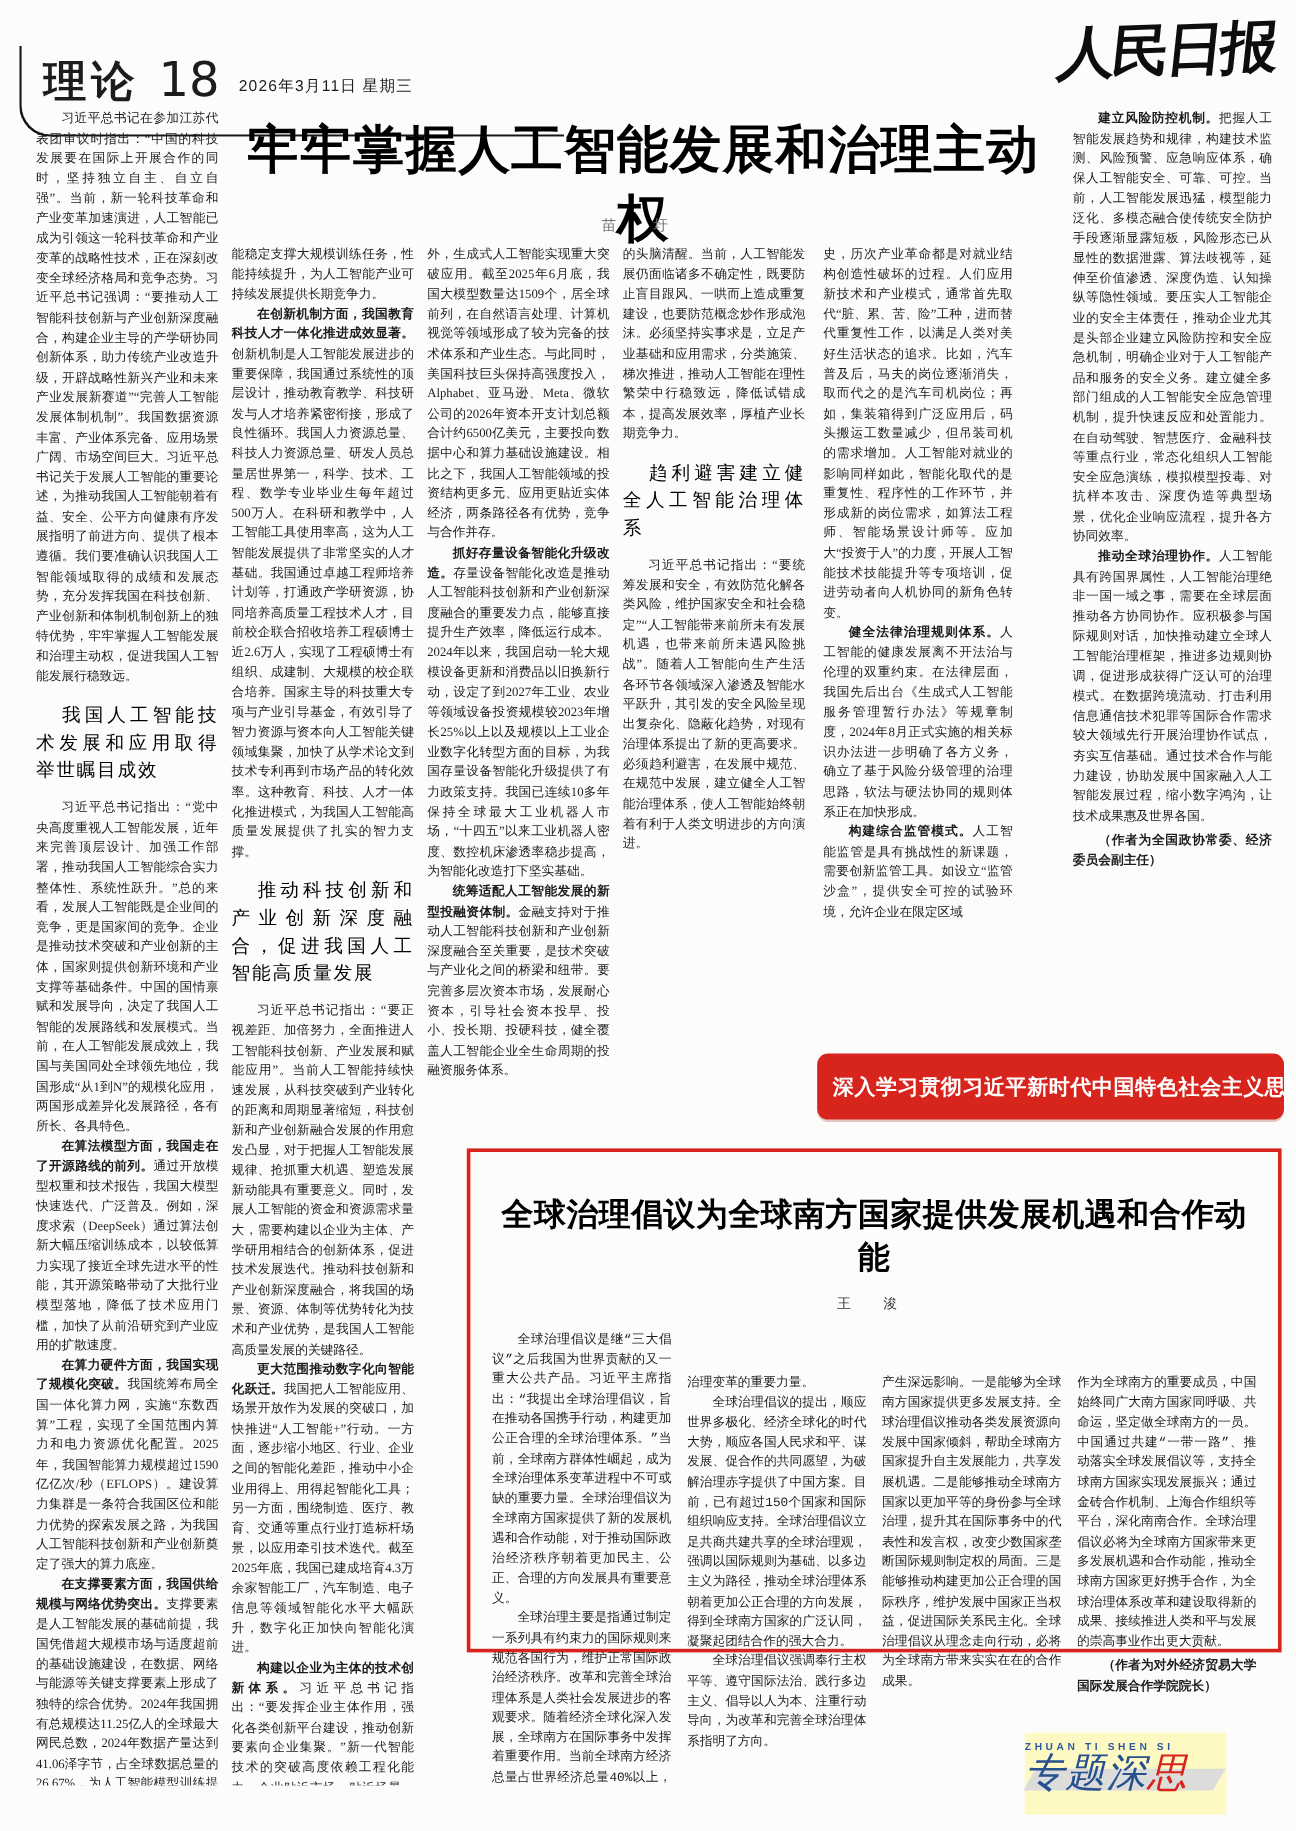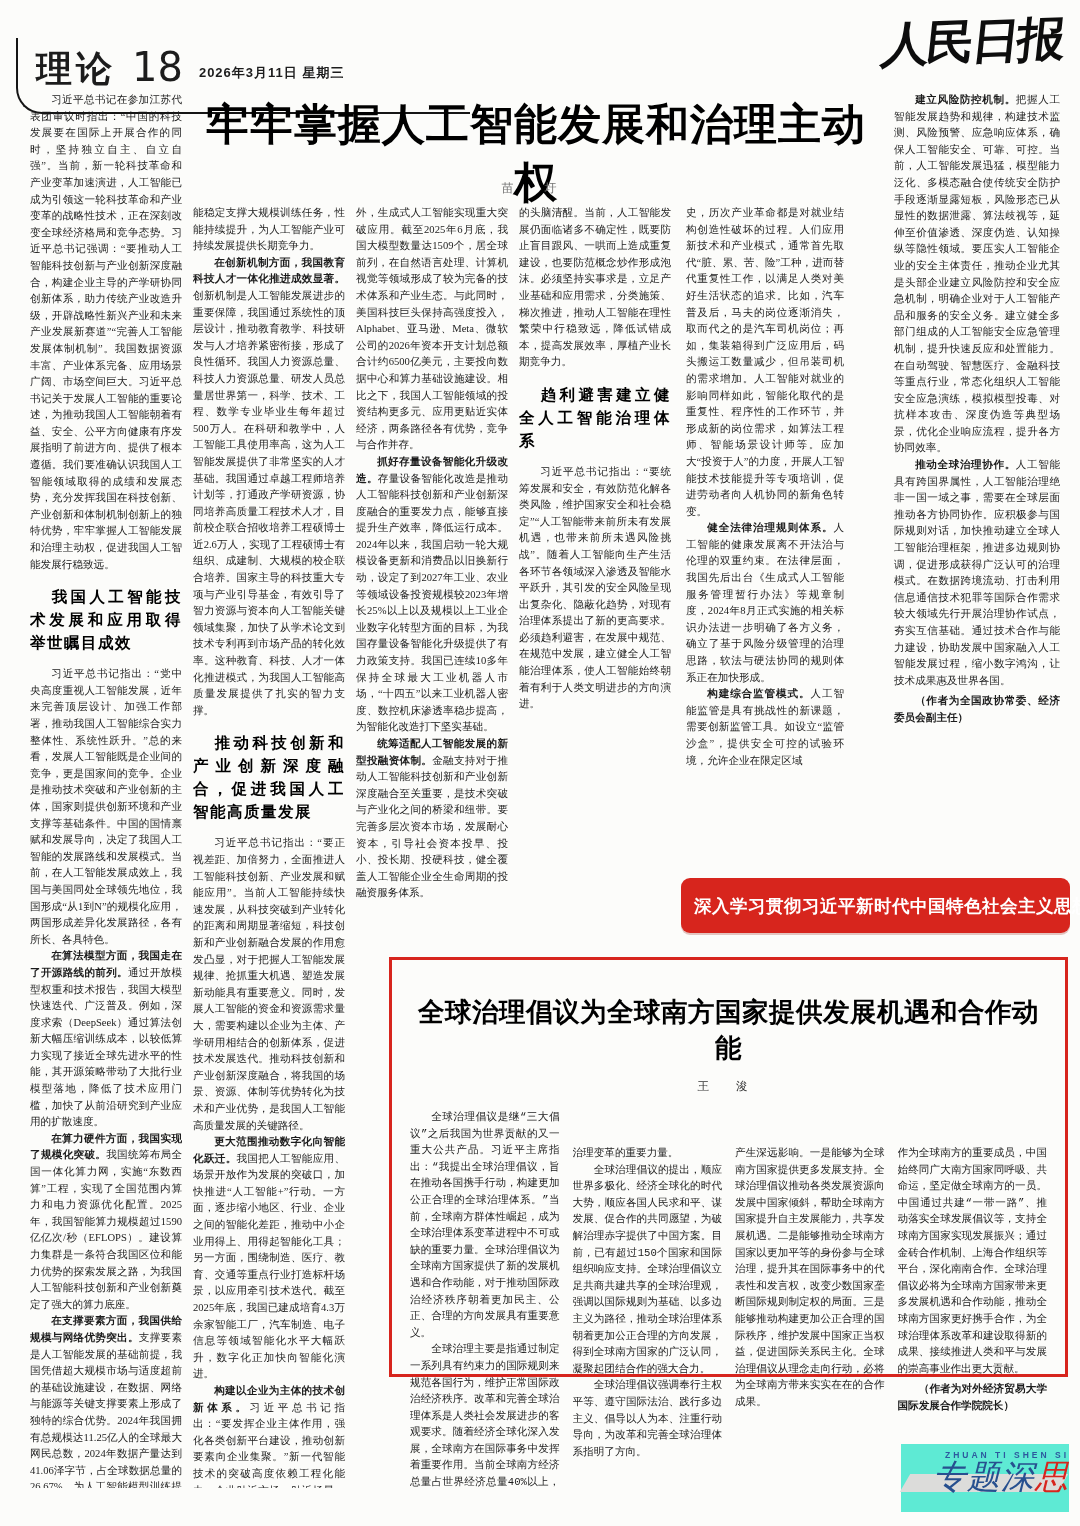--- a/index.html
+++ b/index.html
@@ -5,56 +5,56 @@
   html,body{margin:0;padding:0;background:#e8e8e6;}
   .page{position:relative;width:1080px;height:1526px;margin:0 auto;background:#fcfcfa;overflow:hidden;
         font-family:"Liberation Serif","DejaVu Serif",serif;color:#1c1c1c;}
   
   .mast-box{position:absolute;left:16px;top:38px;width:452px;height:74px;
             border-left:2.5px solid #151515;border-bottom:2.5px solid #151515;
             border-bottom-left-radius:26px;text-align:center;}
   .mast-inner{position:absolute;left:18px;top:6px;display:flex;align-items:baseline;gap:16px;white-space:nowrap;}
   .mast-section{font-family:"DejaVu Serif",serif;font-weight:bold;font-size:36px;letter-spacing:4px;}
   .mast-pagenum{font-family:"DejaVu Sans",sans-serif;font-size:40px;font-weight:500;}
-  .mast-date{font-family:"Liberation Sans",sans-serif;font-size:13px;font-weight:bold;letter-spacing:1px;position:relative;top:-4px;}
+  .mast-date{font-family:"Liberation Sans",sans-serif;font-size:13px;font-weight:normal;letter-spacing:1px;position:relative;top:-4px;}
   .paper-logo{position:absolute;right:18px;top:10px;font-family:"DejaVu Serif",serif;font-weight:bold;
               font-size:48px;letter-spacing:-3px;transform:skewX(-8deg) rotate(-2deg);color:#0d0d0d;}
   
   .main-title{position:absolute;left:186px;top:96px;width:700px;margin:0;text-align:center;
               font-family:"Liberation Sans","DejaVu Sans",sans-serif;font-weight:900;font-size:43px;
               letter-spacing:1px;color:#000;}
   .main-author{position:absolute;left:186px;top:180px;width:700px;text-align:center;
                font-size:12px;letter-spacing:14px;color:#737373;}
   .col{position:absolute;overflow:hidden;font-size:10.6px;line-height:16.6px;text-align:justify;}
   .col p{margin:0;text-indent:2em;}
   .col p.cont{text-indent:0;}
   .col p.lead b,.col p.note{font-weight:bold;}
   .col p.note{margin-top:4px;}
-  .subhead{font-family:"Liberation Sans","DejaVu Sans",sans-serif;font-weight:bold;font-size:15.5px;
+  .subhead{font-family:"Liberation Sans","DejaVu Sans",sans-serif;font-weight:normal;font-size:15.5px;
            line-height:23px;margin:12px 0 12px 0;text-indent:1.4em;letter-spacing:1.5px;color:#000;text-align:justify;}
   
   .banner{position:absolute;left:681px;top:878px;width:389px;height:55px;background:#d7251d;
           border-radius:9px;display:flex;align-items:center;padding:0 8px 0 13px;box-sizing:border-box;
           box-shadow:0 2px 0 rgba(150,30,20,.25);}
   .banner-text{color:#fff;font-family:"Liberation Sans",sans-serif;font-weight:900;font-size:17.5px;
                letter-spacing:.5px;white-space:nowrap;flex:1;}
   
   .box{position:absolute;left:389px;top:957px;width:679px;height:420px;border:3px solid #d7251d;
        box-sizing:border-box;background:transparent;}
   .box-title{margin:34px 20px 0;text-align:center;font-family:"DejaVu Serif",serif;font-weight:bold;
              font-size:26.5px;letter-spacing:.5px;color:#000;}
   .box-author{text-align:center;margin-top:13px;font-size:11.5px;letter-spacing:12px;color:#333;}
   .box-cols{display:flex;gap:13px;padding:15px 18px 0;height:380px;overflow:hidden;font-family:Liberation Mono, monospace;}
   .bcol{flex:1;font-size:10.6px;line-height:16.6px;text-align:justify;overflow:hidden;}
   .bcol p{margin:0;text-indent:2em;}
   .bcol p.cont{text-indent:0;margin-top:36px;}
   .bcol p.note{font-weight:bold;margin-top:4px;}
   
-  .badge{position:absolute;left:901px;top:1444px;width:168px;height:68px;background:#5eead4;z-index:6;
-         text-align:right;}
+  .badge{position:absolute;left:854px;top:1444px;width:168px;height:68px;background:#fef9c3;z-index:6;
+         text-align:left;}
   .badge .swoosh{position:absolute;left:4px;top:30px;width:158px;height:18px;background:#dcdcda;
                  transform:skewX(-30deg);z-index:0;}
   .badge-pinyin{position:relative;z-index:1;margin-top:6px;font-family:"Liberation Sans",sans-serif;
                 font-size:8.5px;font-weight:bold;letter-spacing:3px;color:#2d5a9e;}
   .badge-main{position:relative;z-index:1;font-family:"Liberation Sans",sans-serif;font-weight:400;
               font-style:italic;font-size:33px;line-height:34px;color:#27508f;letter-spacing:1px;}
   .badge-main .accent{color:#d7251d;}
 </style>
 </head>
 <body>

